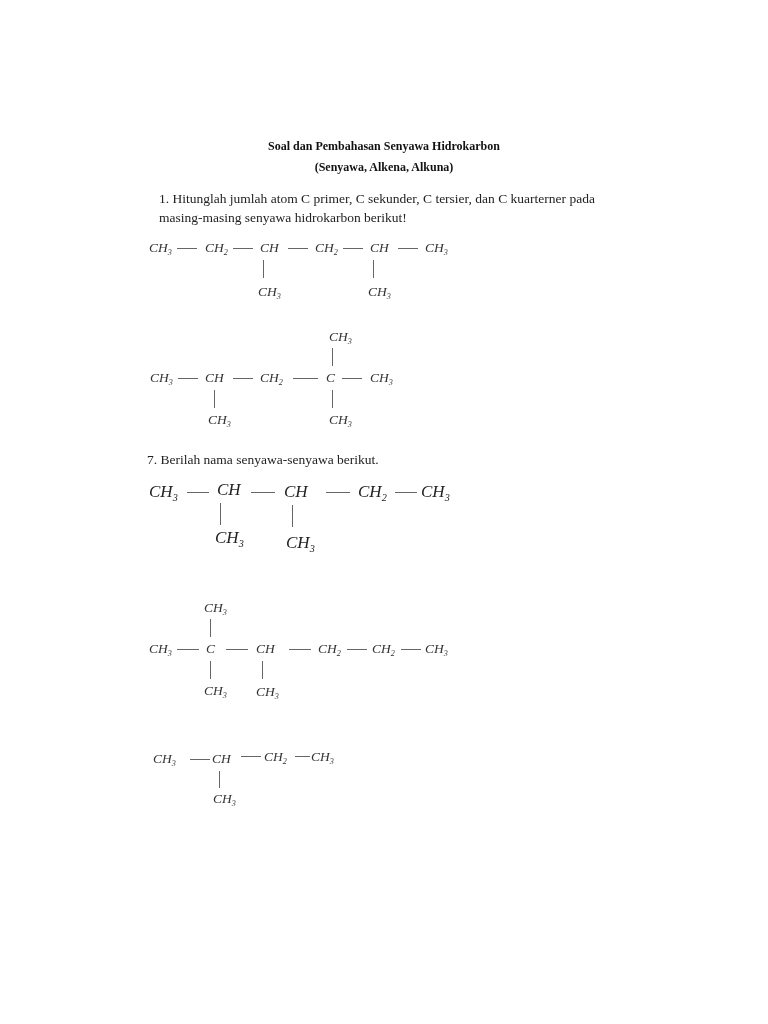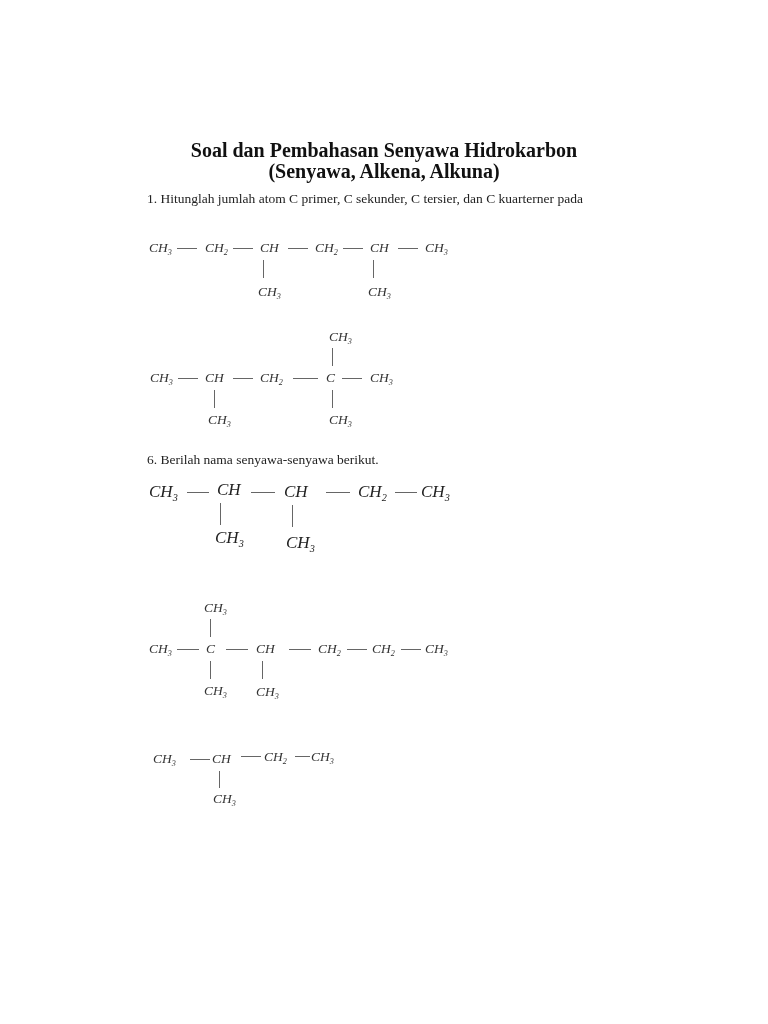--- a/index.html
+++ b/index.html
@@ -4,39 +4,40 @@
 <style>
   html, body { margin: 0; padding: 0; }
   body {
     width: 768px; height: 1024px; background: #ffffff;
     position: relative; overflow: hidden;
     font-family: "Liberation Serif", "DejaVu Serif", serif;
     color: #1a1a1a;
   }
   .title {
     position: absolute; left: 0; width: 768px; text-align: center;
-    font-weight: bold; font-size: 20px; color: #111;
+    font-weight: bold; font-size: 12px; color: #111;
   }
   .para {
     position: absolute; left: 147px; font-size: 13.5px; line-height: 19px; color: #222;
   }
   .chem { position: absolute; font-size: 13.5px; color: #333; white-space: nowrap; font-style: italic; }
   .chem.big { font-size: 17px; color: #222; }
   .chem sub { font-size: 60%; vertical-align: -0.35em; line-height: 0; }
   .hb { position: absolute; height: 1px; background: #666; }
   .vb { position: absolute; width: 1px; background: #666; }
 </style>
 </head>
 <body>
 
 <div class="title" style="top:139px;">Soal dan Pembahasan Senyawa Hidrokarbon</div>
 <div class="title" style="top:160px;">(Senyawa, Alkena, Alkuna)</div>
 
-<div class="para" style="top:189px;">
+<div class="para" style="top:189px;margin-left:12px;">
   <div>1. Hitunglah jumlah atom C primer, C sekunder, C tersier, dan C kuarterner pada</div>
+  <div>masing-masing senyawa hidrokarbon berikut!</div>
 </div>
 
 <div>
   <span class="chem" style="left:149px;top:240px;"><span>CH</span><sub>3</sub></span>
   <div class="hb" style="left:177px;top:248px;width:20px;"></div>
   <span class="chem" style="left:205px;top:240px;"><span>CH</span><sub>2</sub></span>
   <div class="hb" style="left:233px;top:248px;width:20px;"></div>
   <span class="chem" style="left:260px;top:240px;"><span>CH</span><sub></sub></span>
   <div class="hb" style="left:288px;top:248px;width:20px;"></div>
   <span class="chem" style="left:315px;top:240px;"><span>CH</span><sub>2</sub></span>
@@ -61,21 +62,21 @@
   <div class="hb" style="left:293px;top:378px;width:25px;"></div>
   <span class="chem" style="left:326px;top:370px;"><span>C</span><sub></sub></span>
   <div class="hb" style="left:342px;top:378px;width:20px;"></div>
   <span class="chem" style="left:370px;top:370px;"><span>CH</span><sub>3</sub></span>
   <div class="vb" style="left:214px;top:390px;height:18px;"></div>
   <div class="vb" style="left:332px;top:390px;height:18px;"></div>
   <span class="chem" style="left:208px;top:412px;"><span>CH</span><sub>3</sub></span>
   <span class="chem" style="left:329px;top:412px;"><span>CH</span><sub>3</sub></span>
 </div>
 
-<div class="para" style="top:450px;">6. Berilah nama senyawa-senyawa berikut.</div>
+<div class="para" style="top:450px;">7. Berilah nama senyawa-senyawa berikut.</div>
 
 <div>
   <span class="chem big" style="left:149px;top:482px;"><span>CH</span><sub>3</sub></span>
   <div class="hb" style="left:187px;top:492px;width:22px;"></div>
   <span class="chem big" style="left:217px;top:480px;"><span>CH</span><sub></sub></span>
   <div class="hb" style="left:251px;top:492px;width:24px;"></div>
   <span class="chem big" style="left:284px;top:482px;"><span>CH</span><sub></sub></span>
   <div class="hb" style="left:326px;top:492px;width:24px;"></div>
   <span class="chem big" style="left:358px;top:482px;"><span>CH</span><sub>2</sub></span>
   <div class="hb" style="left:395px;top:492px;width:22px;"></div>

